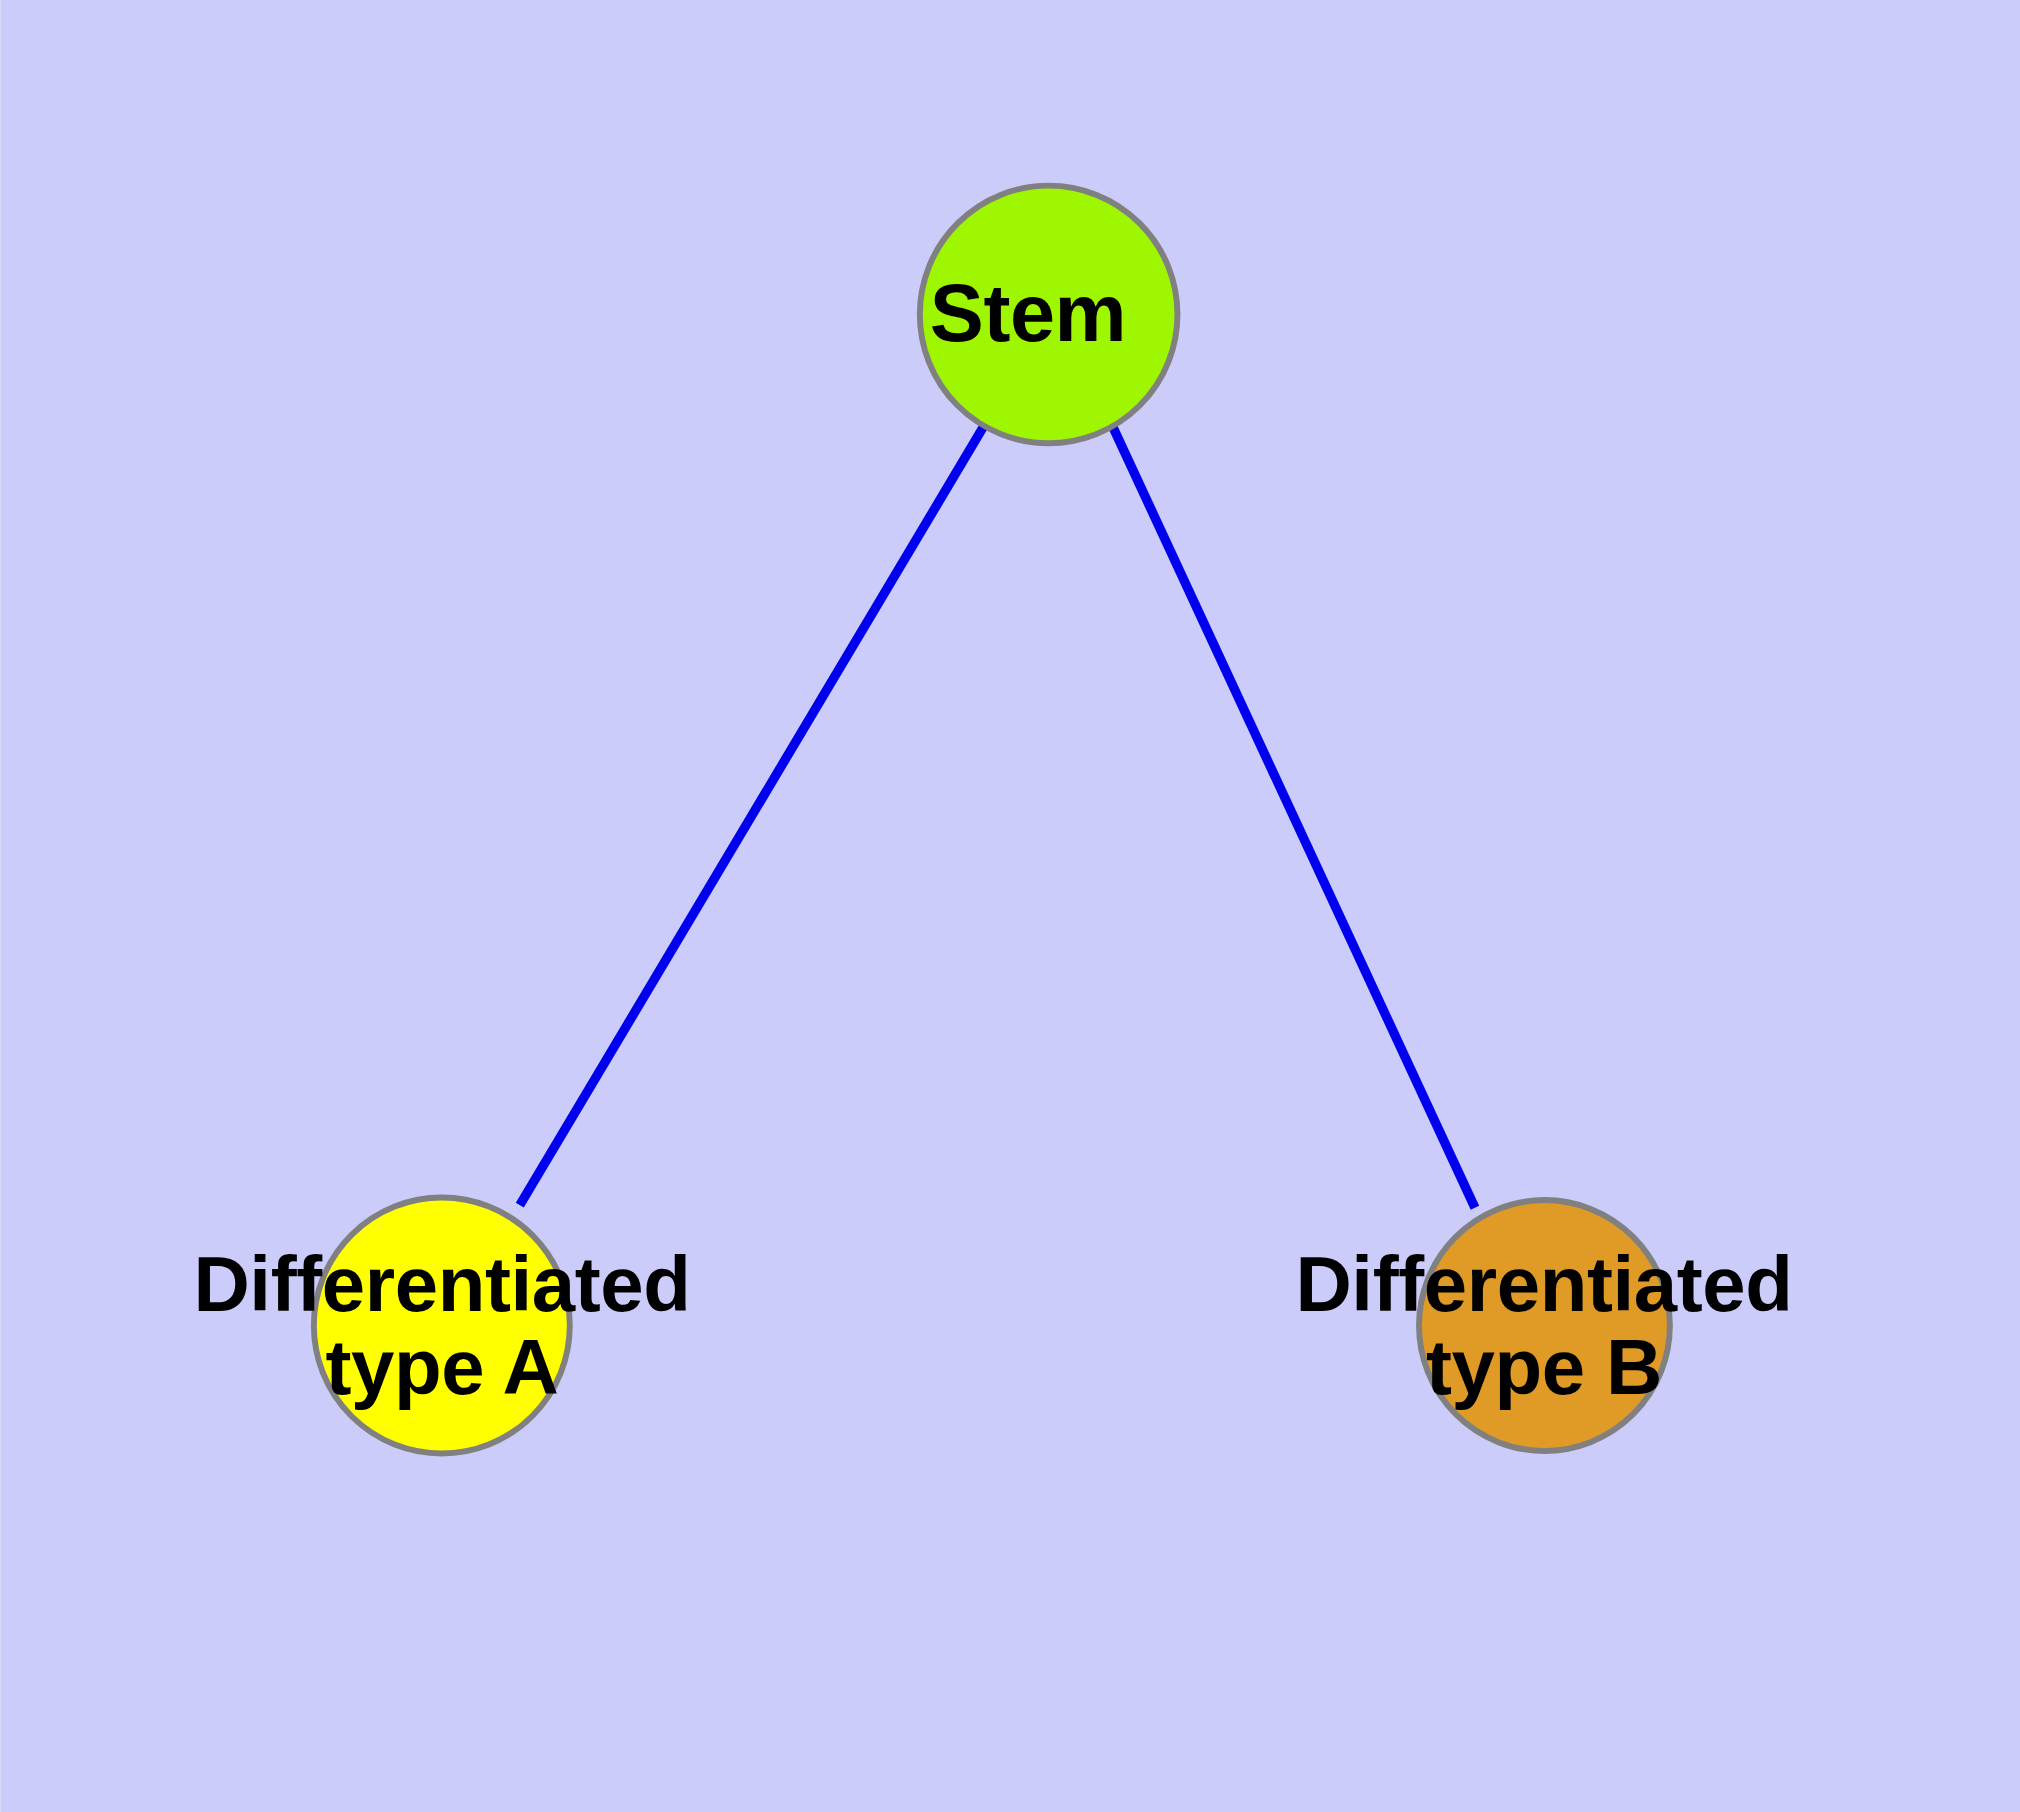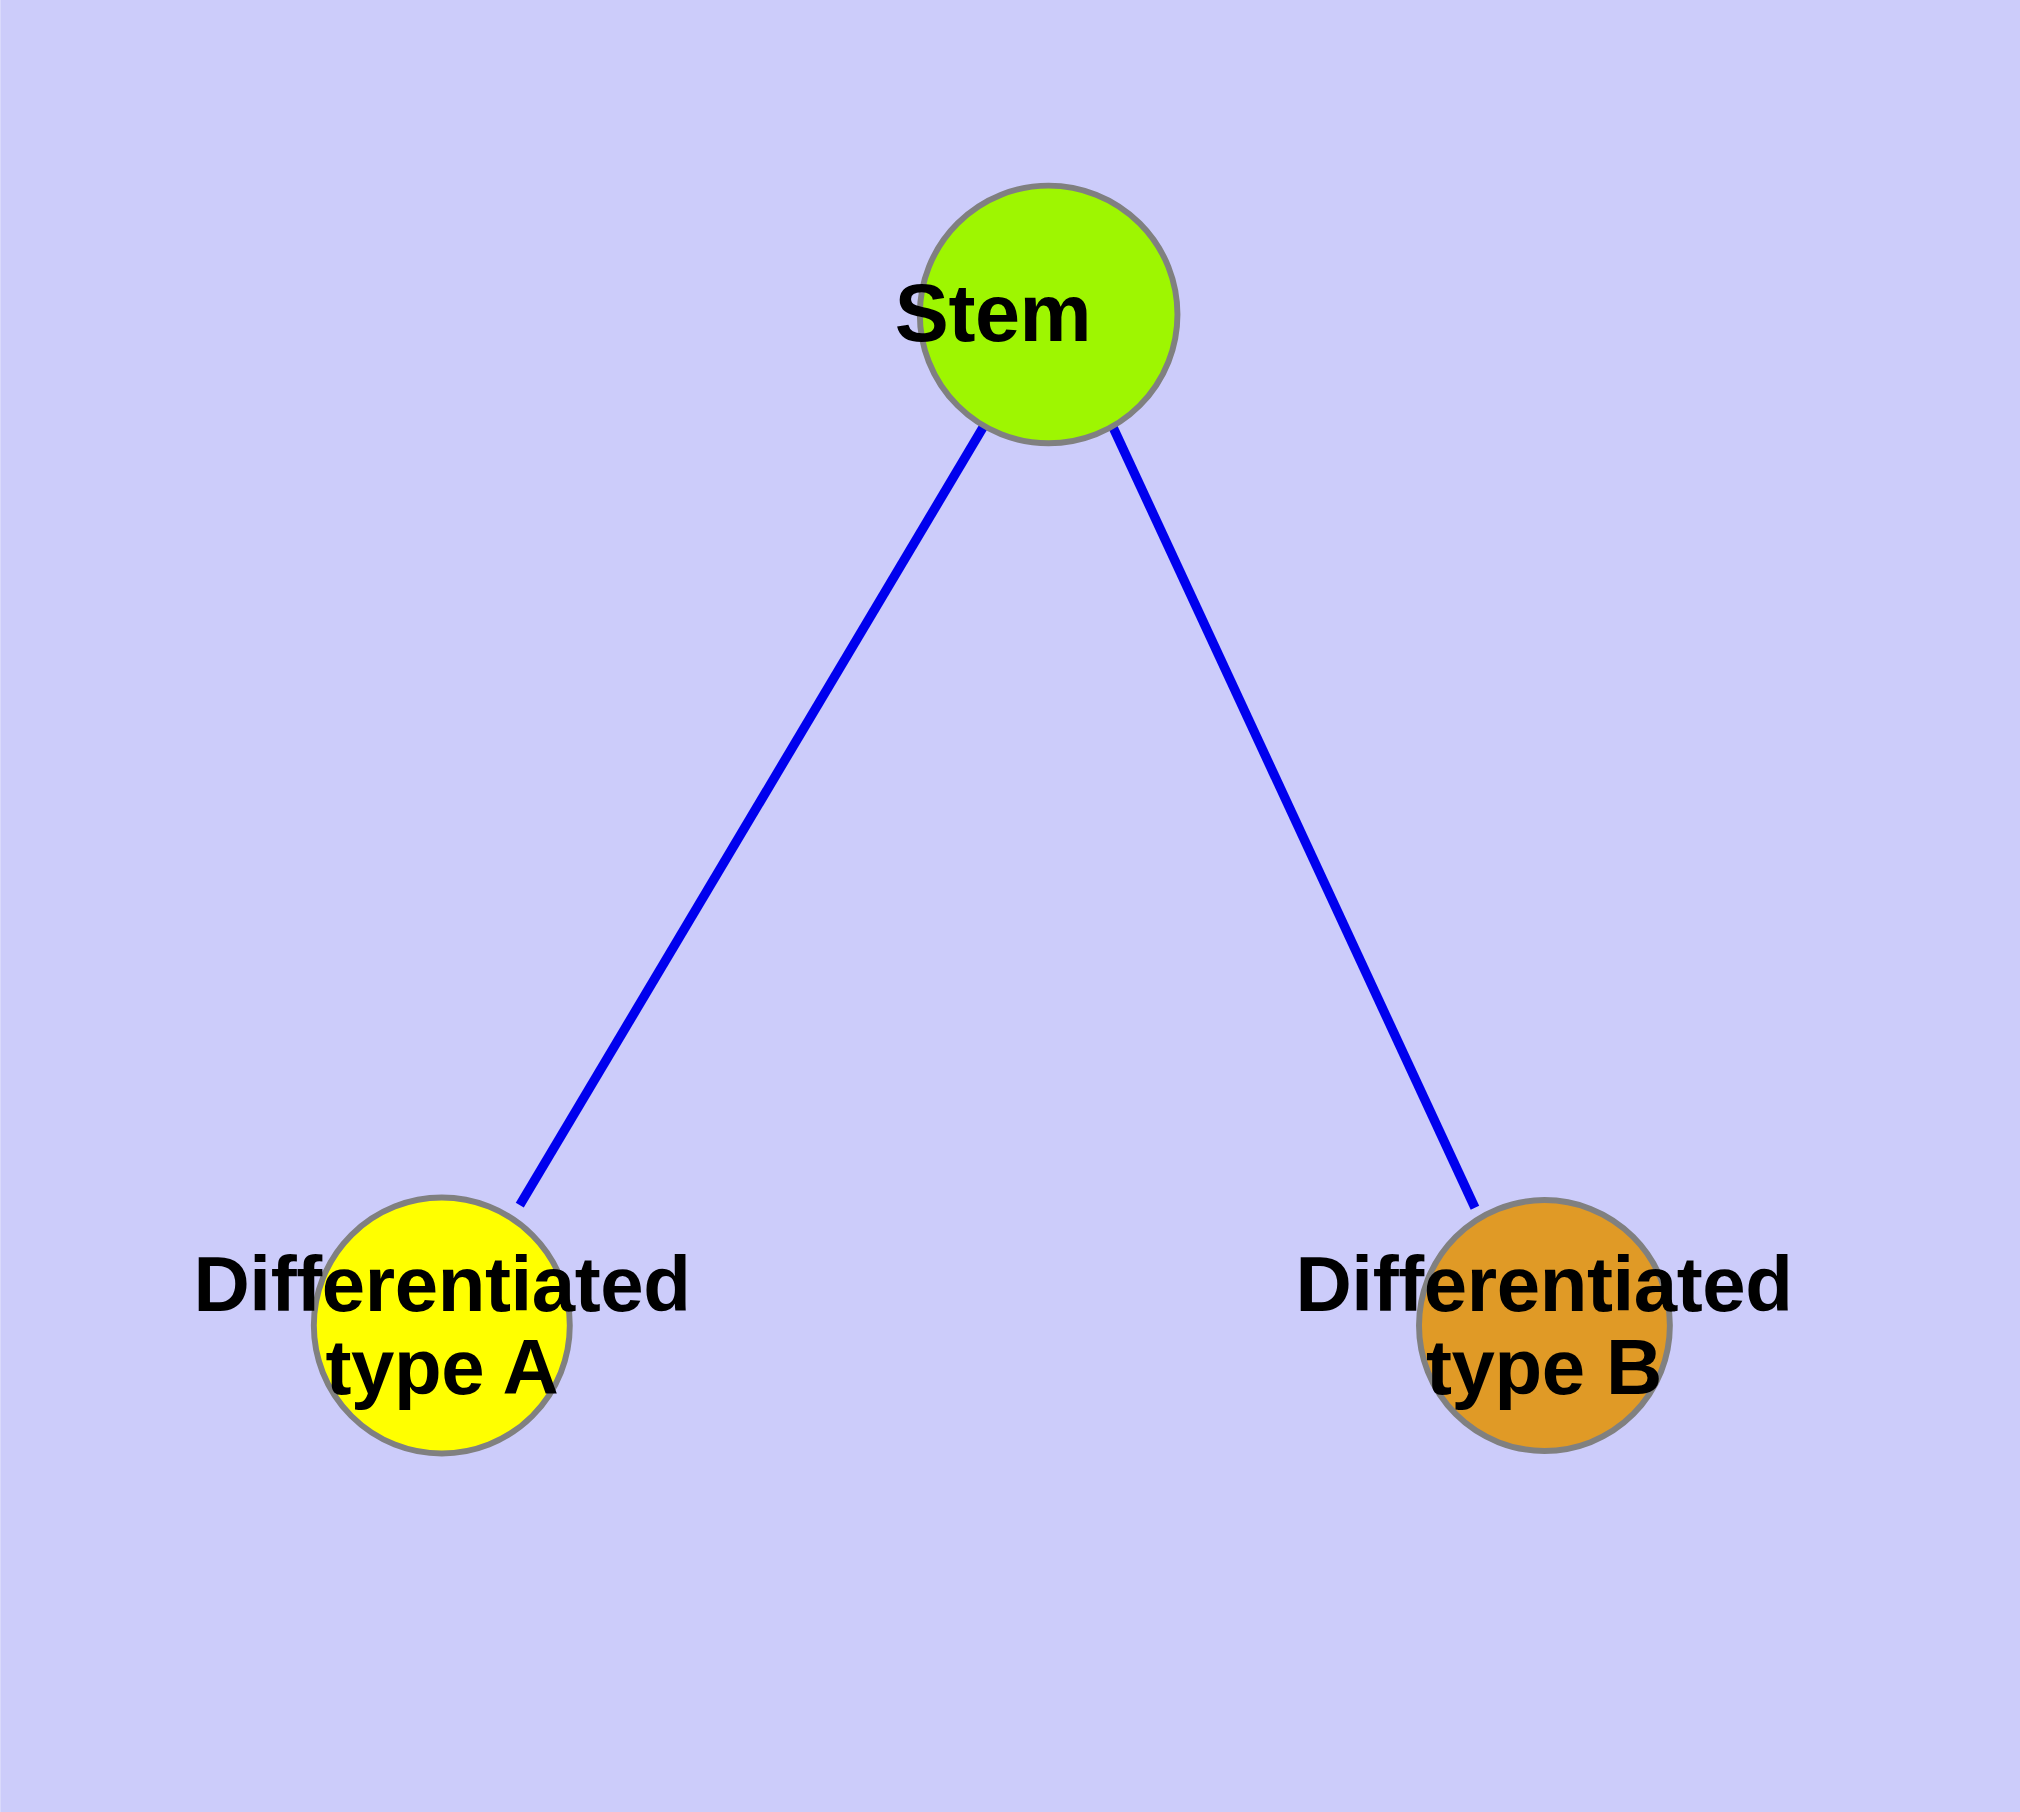--- a/index.html
+++ b/index.html
@@ -55,21 +55,21 @@
       <line id="edge-1" x1="1312" y1="502" x2="1740" y2="1425" stroke="#0000ee" stroke-width="11" stroke-linecap="butt"></line>
     </g>
 
     <g id="node-layer">
       <circle id="node-circle-0" cx="1237" cy="371" r="152" fill="#9ef601" stroke="#808080" stroke-width="7"></circle>
       <circle id="node-circle-1" cx="521" cy="1564" r="151" fill="#ffff00" stroke="#808080" stroke-width="7"></circle>
       <circle id="node-circle-2" cx="1822" cy="1564" r="148" fill="#e09a26" stroke="#808080" stroke-width="7"></circle>
     </g>
   </svg>
 
-  <div class="node-label big" id="label-0" style="left: 993px; top: 314px; font-size: 81px; color: rgb(0, 0, 0);">Stem</div>
+  <div class="node-label big" id="label-0" style="left: 1028px; top: 314px; font-size: 81px; color: rgb(0, 0, 0);">Stem</div>
 
   <div class="node-label small" id="label-1" style="left: 442px; top: 1326px; font-size: 78px; color: rgb(0, 0, 0);">Differentiated
 type A</div>
 
   <div class="node-label small" id="label-2" style="left: 1544px; top: 1326px; font-size: 78px; color: rgb(0, 0, 0);">Differentiated
 type B</div>
 
 </div>
 
 

